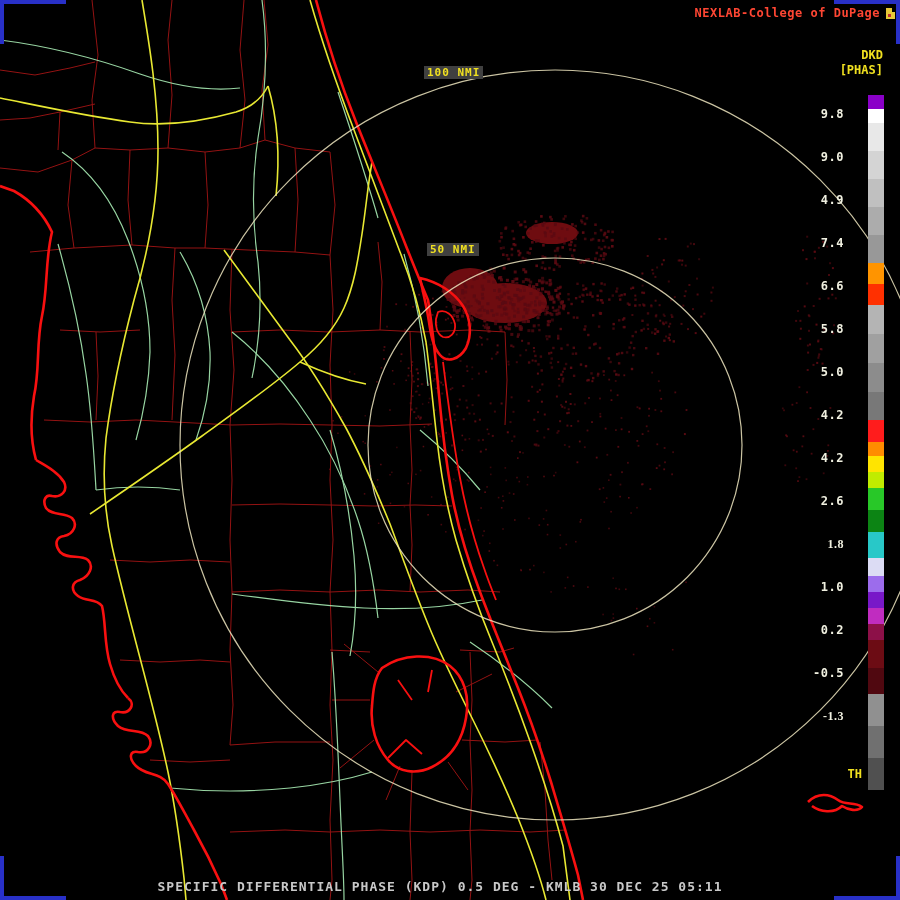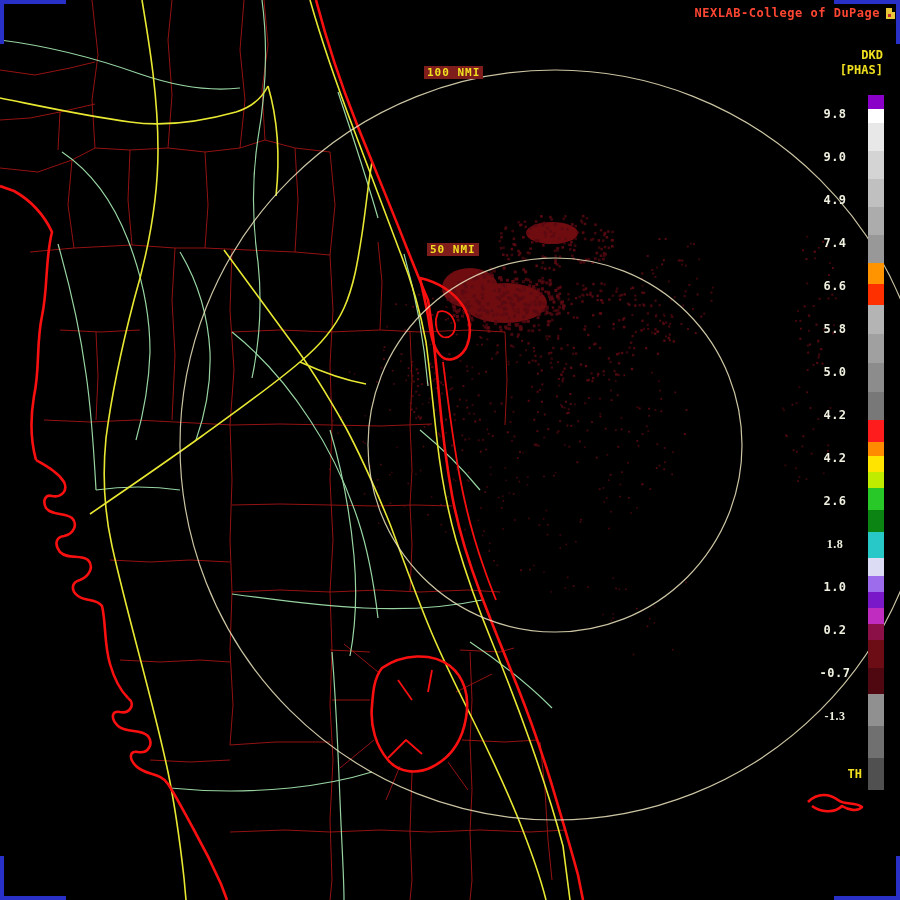--- a/index.html
+++ b/index.html
@@ -15,24 +15,24 @@
   .coast-thin{stroke:var(--coast);stroke-width:1.8;fill:none;}
   .ring{stroke:var(--ring);stroke-width:1.2;fill:none;opacity:.85;}
   .txt{position:absolute;white-space:pre;}
   #site-title{top:6px;right:20px;color:var(--title);font-size:12px;font-weight:bold;letter-spacing:.5px;}
   #cod-logo{position:absolute;top:5px;right:3px;}
   #product-label{top:48px;right:17px;color:var(--label);font-size:12px;font-weight:bold;}
   #units-label{top:63px;right:17px;color:var(--label);font-size:12px;font-weight:bold;}
   #th-label{top:767px;right:38px;color:var(--label);font-size:12px;font-weight:bold;text-align:center;}
   #colorbar{position:absolute;top:95px;right:16px;width:16px;height:695px;}
   #colorbar div{width:16px;}
-  .tick{position:absolute;right:40px;width:50px;text-align:center;color:var(--tick);
+  .tick{position:absolute;right:56px;width:50px;text-align:right;color:var(--tick);
         font-size:12px;font-weight:bold;letter-spacing:.5px;}
   .ring-label{position:absolute;color:var(--label);font-size:11px;font-weight:bold;
-        background:#7f1d1d;padding:0 3px;letter-spacing:1px;}
+        background:#404040;padding:0 3px;letter-spacing:1px;}
   #ring-label-100{left:424px;top:66px;}
   #ring-label-50{left:427px;top:243px;}
   #footer{position:absolute;bottom:6px;left:0;width:880px;text-align:center;
         color:var(--footer);font-size:13px;font-weight:bold;letter-spacing:1px;}
   .corner{position:absolute;background:var(--frame);}
   .c-tl-h{left:0;top:0;width:66px;height:4px;}   .c-tl-v{left:0;top:0;width:4px;height:44px;}
   .c-tr-h{right:0;top:0;width:66px;height:4px;}  .c-tr-v{right:0;top:0;width:4px;height:44px;}
   .c-bl-h{left:0;bottom:0;width:66px;height:4px;}.c-bl-v{left:0;bottom:0;width:4px;height:44px;}
   .c-br-h{right:0;bottom:0;width:66px;height:4px;}.c-br-v{right:0;bottom:0;width:4px;height:44px;}
 </style>
@@ -1275,25 +1275,26 @@
       <div class="tick" style="top: 236px;">7.4</div>
       <div class="tick" style="top: 279px;">6.6</div>
       <div class="tick" style="top: 322px;">5.8</div>
       <div class="tick" style="top: 365px;">5.0</div>
       <div class="tick" style="top: 408px;">4.2</div>
       <div class="tick" style="top: 451px;">4.2</div>
       <div class="tick" style="top: 494px;">2.6</div>
       <div class="tick" style="top: 537px; font-family: Liberation Serif, serif;">1.8</div>
       <div class="tick" style="top: 580px;">1.0</div>
       <div class="tick" style="top: 623px;">0.2</div>
-      <div class="tick" style="top: 666px;">-0.7</div>
+      <div class="tick" style="top: 666px;">-0.5</div>
       <div class="tick" style="top: 709px; font-family: Liberation Serif, serif;">-1.3</div>
     </div>
   <div id="th-label" class="txt">TH</div>
 
+  <div id="footer">SPECIFIC DIFFERENTIAL PHASE (KDP) 0.5 DEG - KMLB 30 DEC 25 05:11</div>
 
   <div class="corner c-tl-h"></div>
   <div class="corner c-tl-v"></div>
   <div class="corner c-tr-h"></div>
   <div class="corner c-tr-v"></div>
   <div class="corner c-bl-h"></div>
   <div class="corner c-bl-v"></div>
   <div class="corner c-br-h"></div>
   <div class="corner c-br-v"></div>
 </div>

